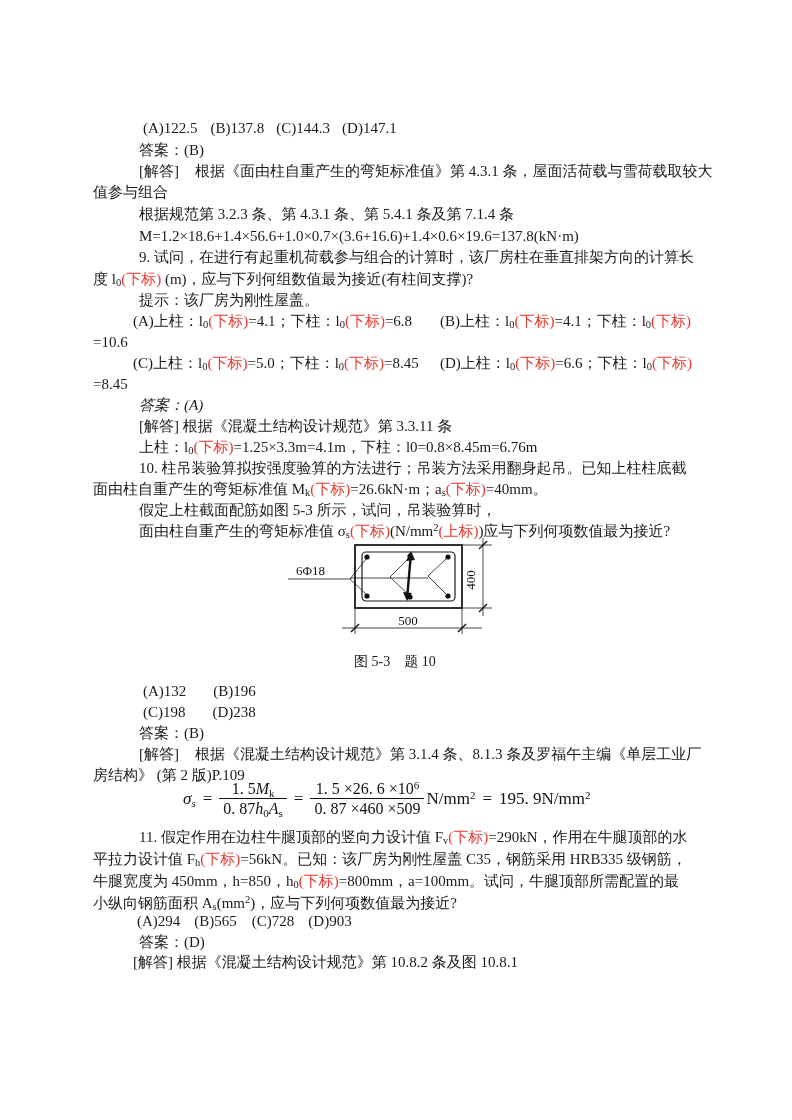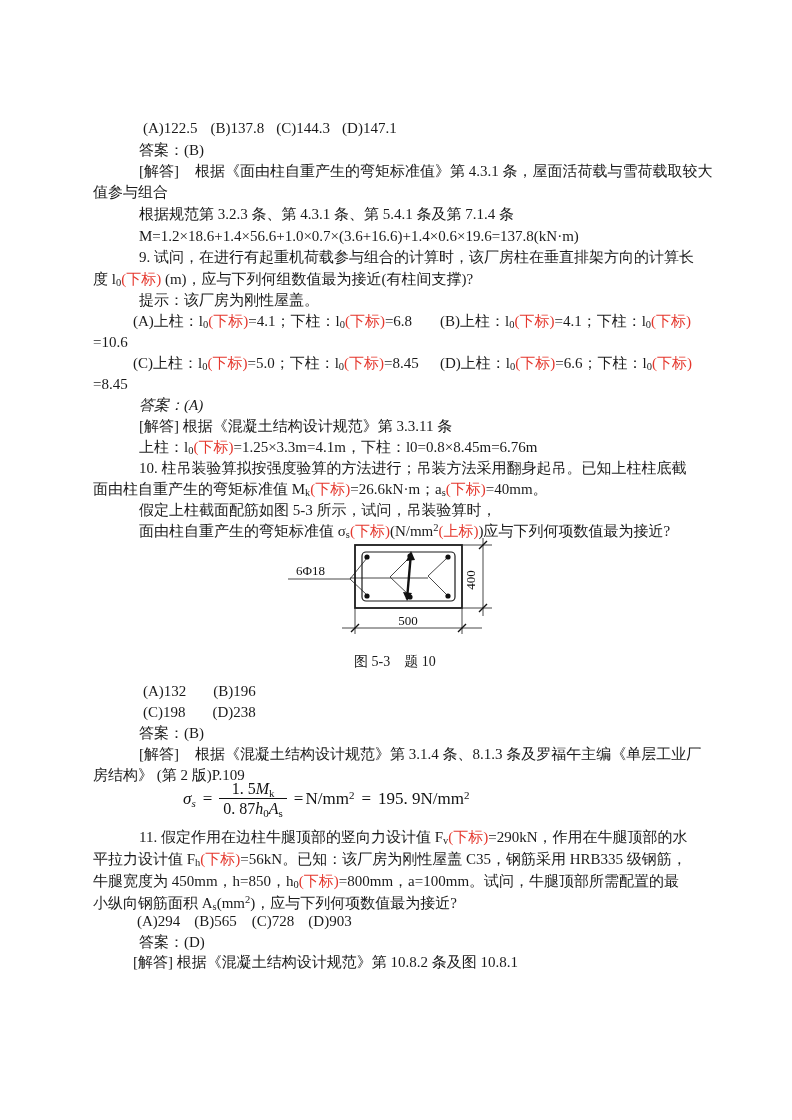--- a/index.html
+++ b/index.html
@@ -113,18 +113,22 @@
   <div class="caption">图 5-3　题 10</div>
 
   <div class="formula">
     <span><span class="it">σ</span><sub class="it">s</sub></span>
     <span>=</span>
     <span class="frac">
       <span class="num"><span>1. 5</span><span class="it">M</span><sub>k</sub></span>
       <span class="den"><span>0. 87</span><span class="it">h</span><sub>0</sub><span class="it">A</span><sub>s</sub></span>
     </span>
     <span>=</span>
+    <span class="frac">
+      <span class="num"><span>1. 5 ×26. 6 ×10</span><sup>6</sup></span>
+      <span class="den">0. 87 ×460 ×509</span>
+    </span>
     <span style="margin-left:-5px"><span>N/mm</span><sup>2</sup></span>
     <span>=</span>
     <span><span>195. 9N/mm</span><sup>2</sup></span>
   </div>
 
 </div>
 
 </body></html>

